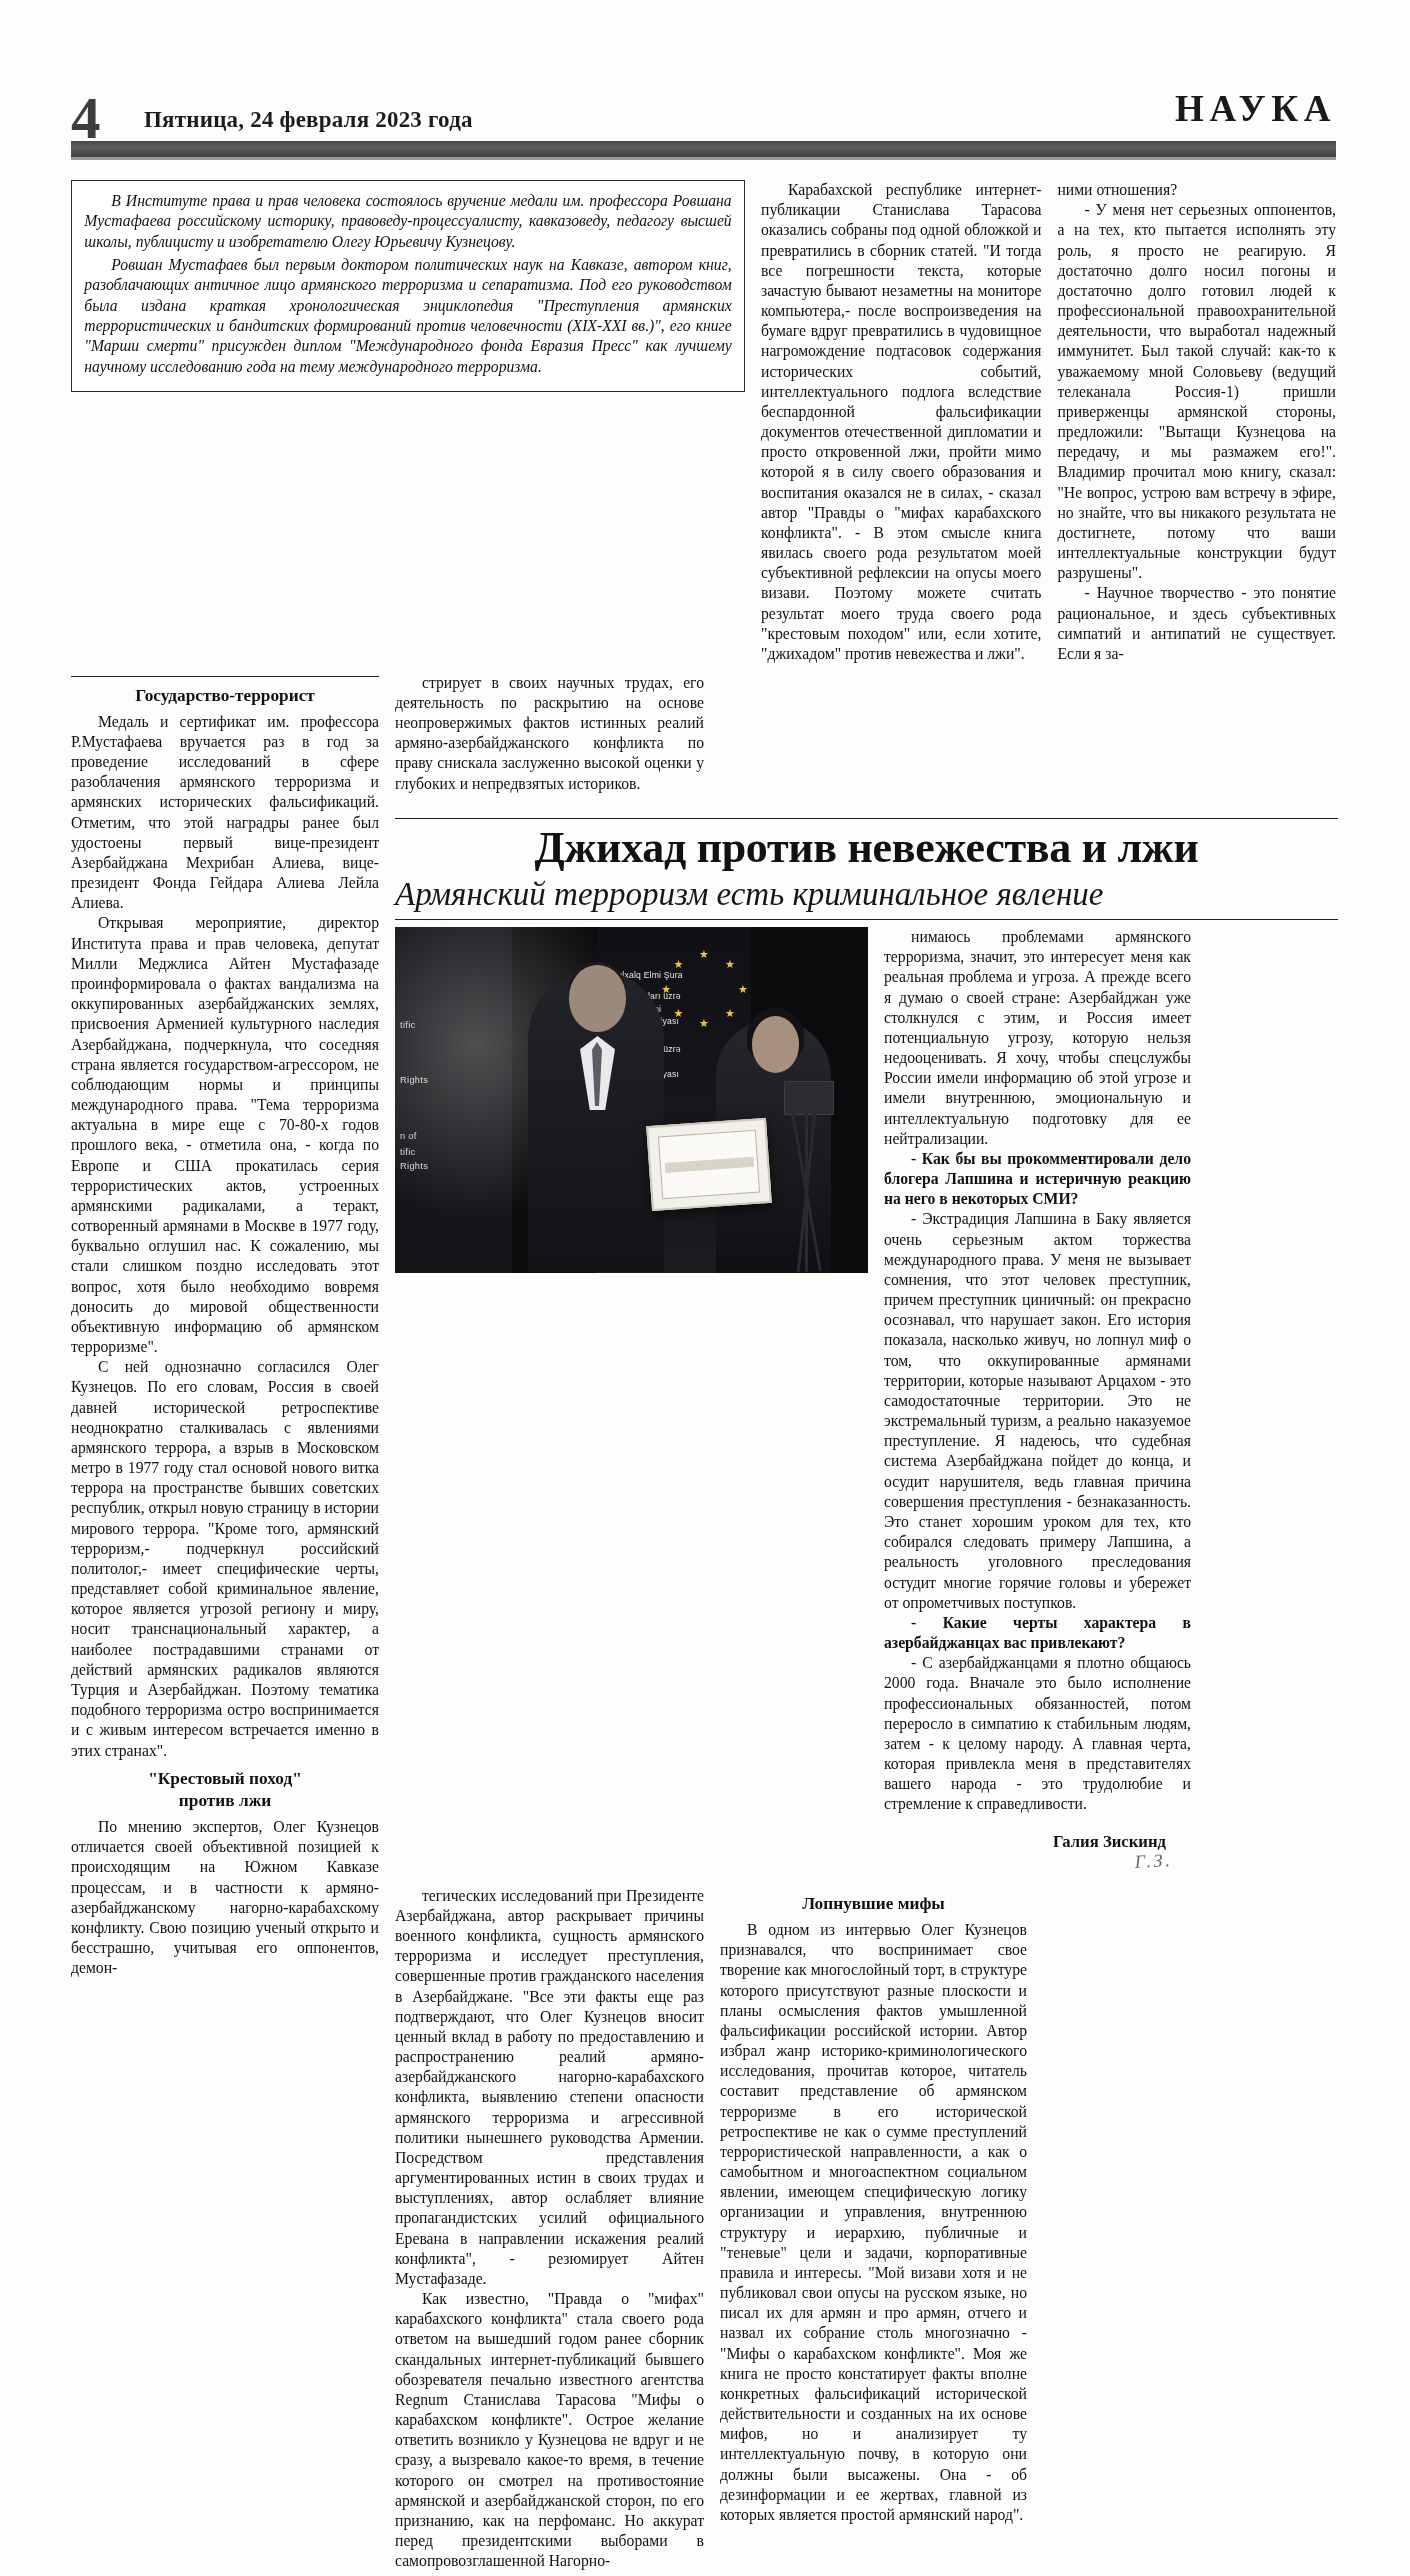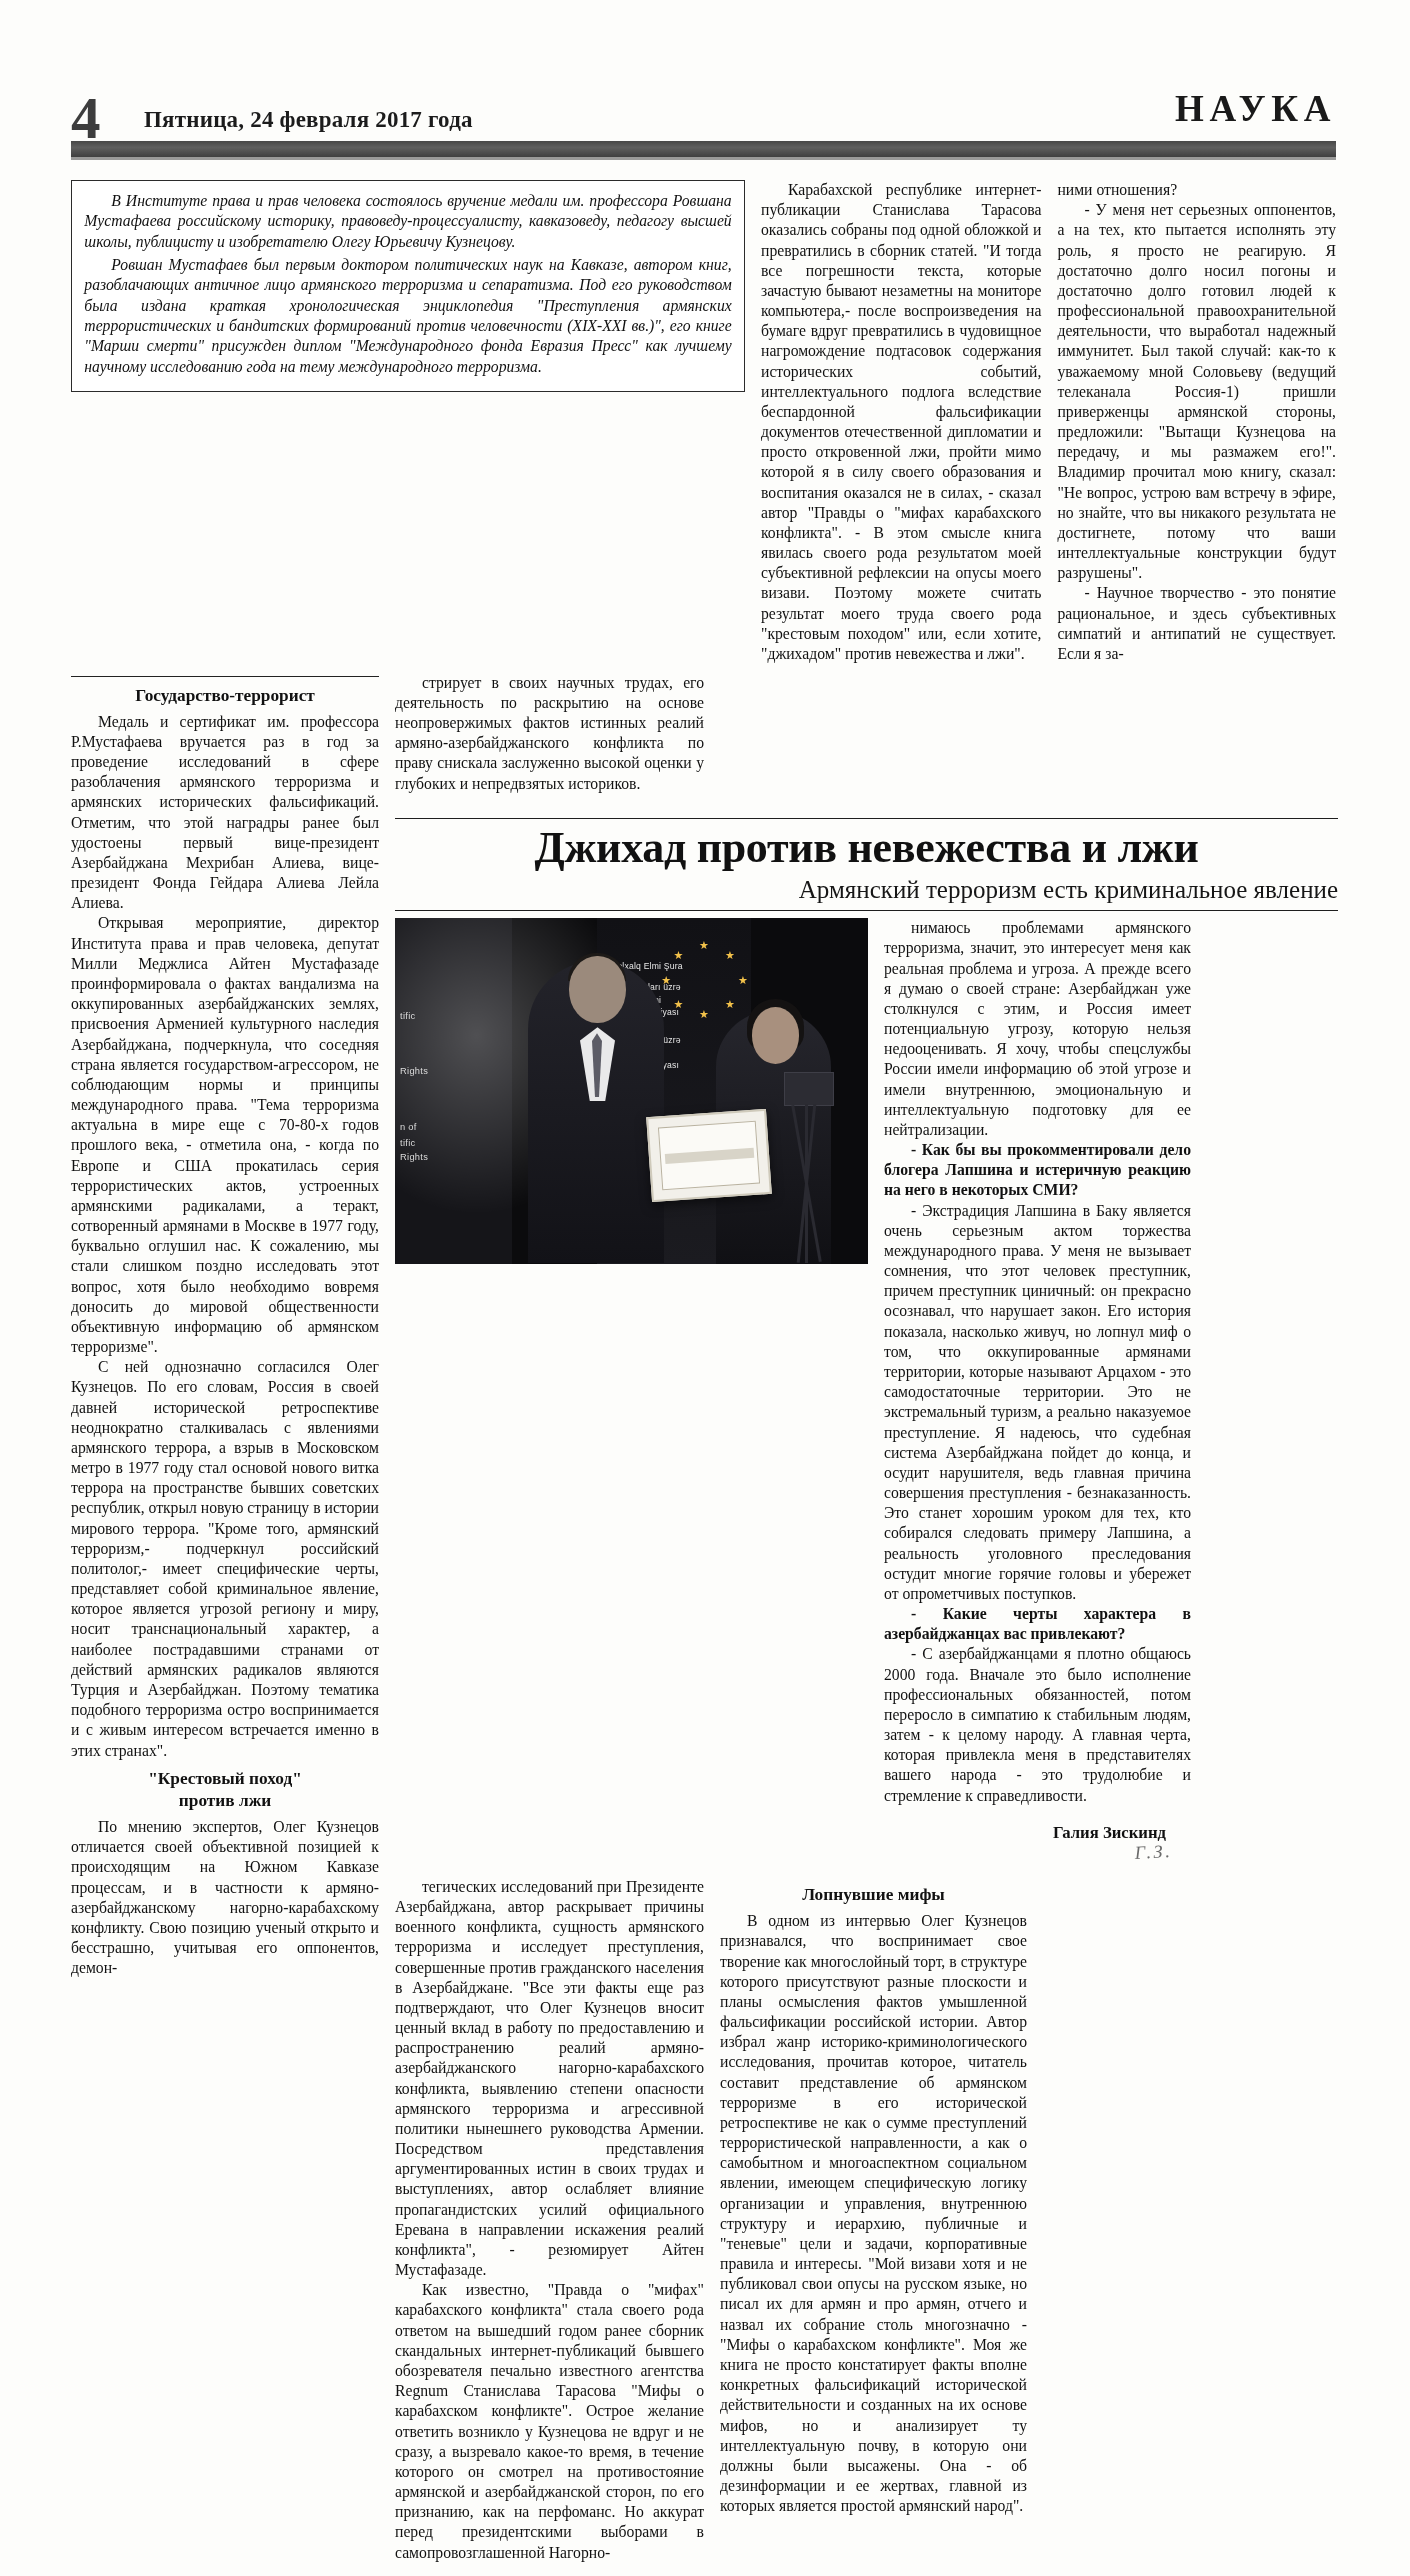--- a/index.html
+++ b/index.html
@@ -142,22 +142,23 @@
   .headline{
     font-size:44px;
     font-weight:700;
     text-align:center;
     line-height:1.05;
     letter-spacing:-0.3px;
     color:#111;
     margin:2.5px 0 5px 0;
   }
   .deck{
-    font-size:25px;
-    text-align:right;
+    font-size:33px;
+    font-style:italic;
+    text-align:left;
     line-height:1.1;
     margin-bottom:6.2px;
     color:#161616;
   }
   .deck-rule{
     border-top:1.2px solid #1e1e1e;
     margin-bottom:7.4px;
   }
 
   
@@ -341,21 +342,21 @@
     margin-top:6.2px;
   }
 </style>
 </head>
 <body>
 
 <div class="page">
 
   <div class="masthead">
     <div class="folio">4</div>
-    <div class="dateline">Пятница, 24 февраля 2017 года</div>
+    <div class="dateline">Пятница, 24 февраля 2023 года</div>
     <div class="section-title">НАУКА</div>
   </div>
   <div class="rule-bar"></div>
 
   <div class="content">
 
     <div class="lead-row">
       <div class="lead-box">
         <p>В Институте права и прав человека состоялось вручение медали им. профессора Ровшана Мустафаева российскому историку, правоведу-процессуалисту, кавказоведу, педагогу высшей школы, публицисту и изобретателю Олегу Юрьевичу Кузнецову.</p>
         <p>Ровшан Мустафаев был первым доктором политических наук на Кавказе, автором книг, разоблачающих античное лицо армянского терроризма и сепаратизма. Под его руководством была издана краткая хронологическая энциклопедия "Преступления армянских террористических и бандитских формирований против человечности (XIX-XXI вв.)", его книге "Марши смерти" присужден диплом "Международного фонда Евразия Пресс" как лучшему научному исследованию года на тему международного терроризма.</p>

